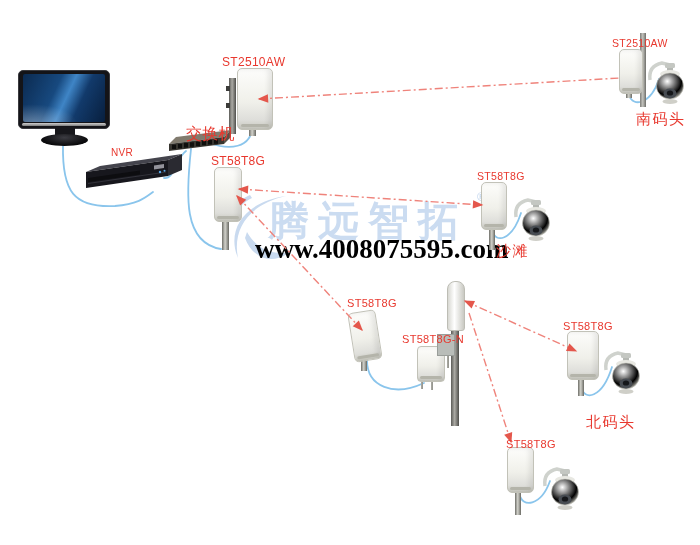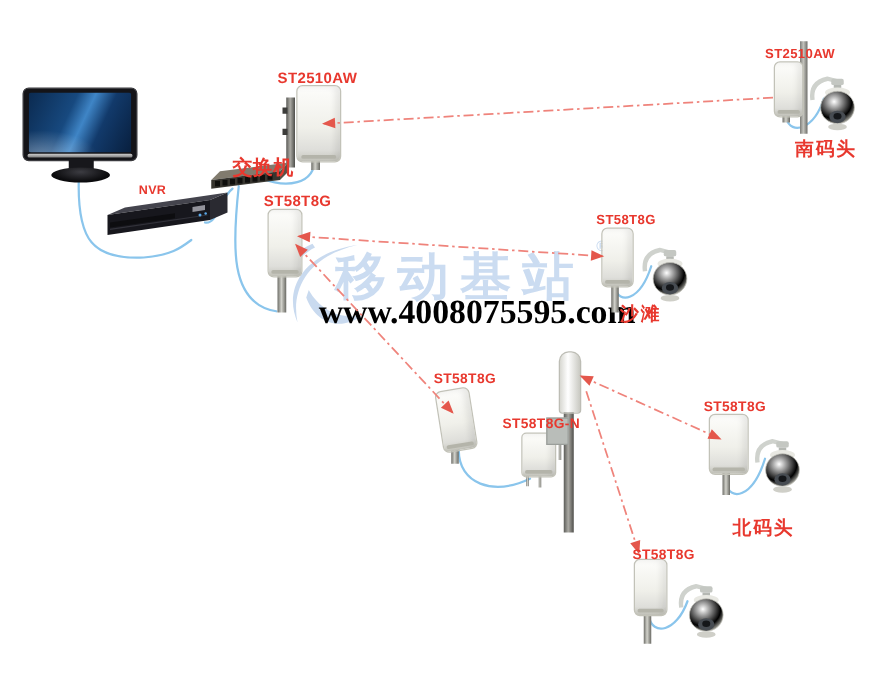--- a/index.html
+++ b/index.html
@@ -4,21 +4,21 @@
 <style>
   html,body{margin:0;padding:0;background:#fff;}
   .canvas{position:relative;width:700px;height:545px;background:#ffffff;overflow:hidden;
           font-family:"Liberation Sans",sans-serif;}
   .abs{position:absolute;}
   svg.layer{position:absolute;left:0;top:0;width:700px;height:545px;pointer-events:none;}
   #wm-layer{z-index:1;}
   #cable-layer{z-index:2;}
   .dev{z-index:3;}
   #link-layer{z-index:5;}
-  .lbl{position:absolute;color:#e8382e;font-weight:bold;white-space:nowrap;z-index:6;}
+  .lbl{position:absolute;color:#e8382e;font-weight:normal;white-space:nowrap;z-index:6;}
   .lbl.devlbl{font-size:11px;letter-spacing:.3px;}
   .lbl.sitelbl{font-size:15px;letter-spacing:1.5px;}
   
   .panel{position:absolute;z-index:3;border:1px solid #c2c2b8;border-radius:5px;
          background:linear-gradient(180deg,#fdfdfb 0%,#f0f0ea 55%,#dededa 85%,#c6c6bd 100%);
          box-shadow:inset -4px 0 5px rgba(0,0,0,.08);}
   .panel::after{content:'';position:absolute;left:8%;right:8%;bottom:2px;height:3px;
          background:#b4b4aa;border-radius:2px;}
   .pipe{position:absolute;z-index:2;background:linear-gradient(90deg,#6e6e68,#d2d2cb 45%,#696963);}
   .pole{position:absolute;z-index:2;background:linear-gradient(90deg,#5b5b57,#abaaa4 45%,#4e4e4a);}
@@ -45,21 +45,21 @@
 
 <div class="canvas">
 
   <svg class="layer" id="wm-layer">
     <g fill="#c9daef">
       <path d="M286,196 C250,204 232,228 238,258 C226,230 244,202 286,196 Z"></path>
       <path d="M247,232 C256,248 272,256 290,252 C272,266 252,258 245,238 Z"></path>
       <path d="M252,198 C244,202 238,208 236,214 C234,206 240,199 250,195 Z"></path>
     </g>
   </svg>
-  <div class="wm wm-brand abs">移动基站</div>
+  <div class="wm wm-brand abs">腾远智拓</div>
   <div class="wm wm-reg abs">®</div>
   <div class="wm wm-url abs">www.4008075595.com</div>
 
   <svg class="layer" id="cable-layer">
     <g fill="none" stroke="#8ac5ec" stroke-width="1.8" stroke-linecap="round">
       <path d="M63,145 C62,192 74,208 115,206 C138,204 145,198 153,192"></path>
       <path d="M164,178 C174,180 176,158 186,151"></path>
       <path d="M252,126 C252,149 228,150 210,143"></path>
       <path d="M191,149 C186,195 183,243 221,249"></path>
       <path d="M629,95 C633,108 651,104 659,79"></path>

